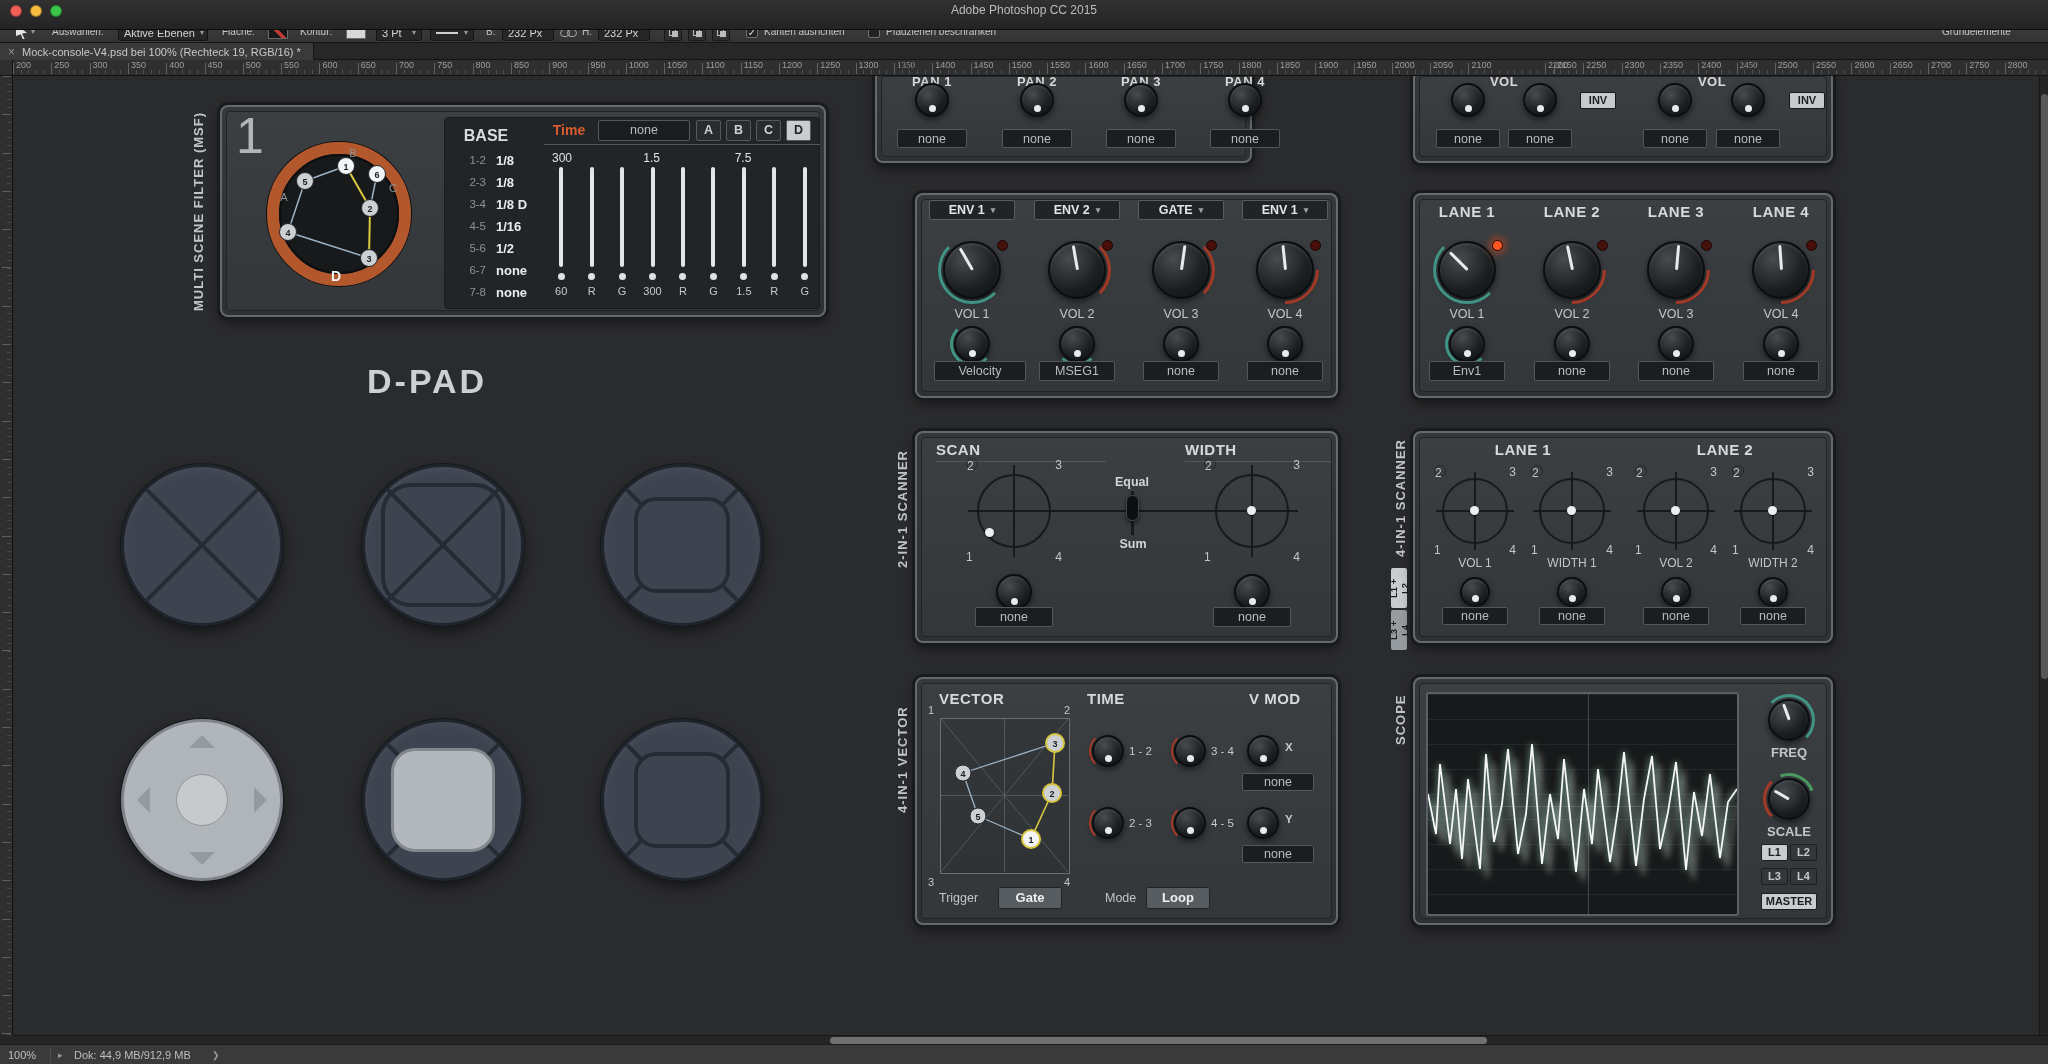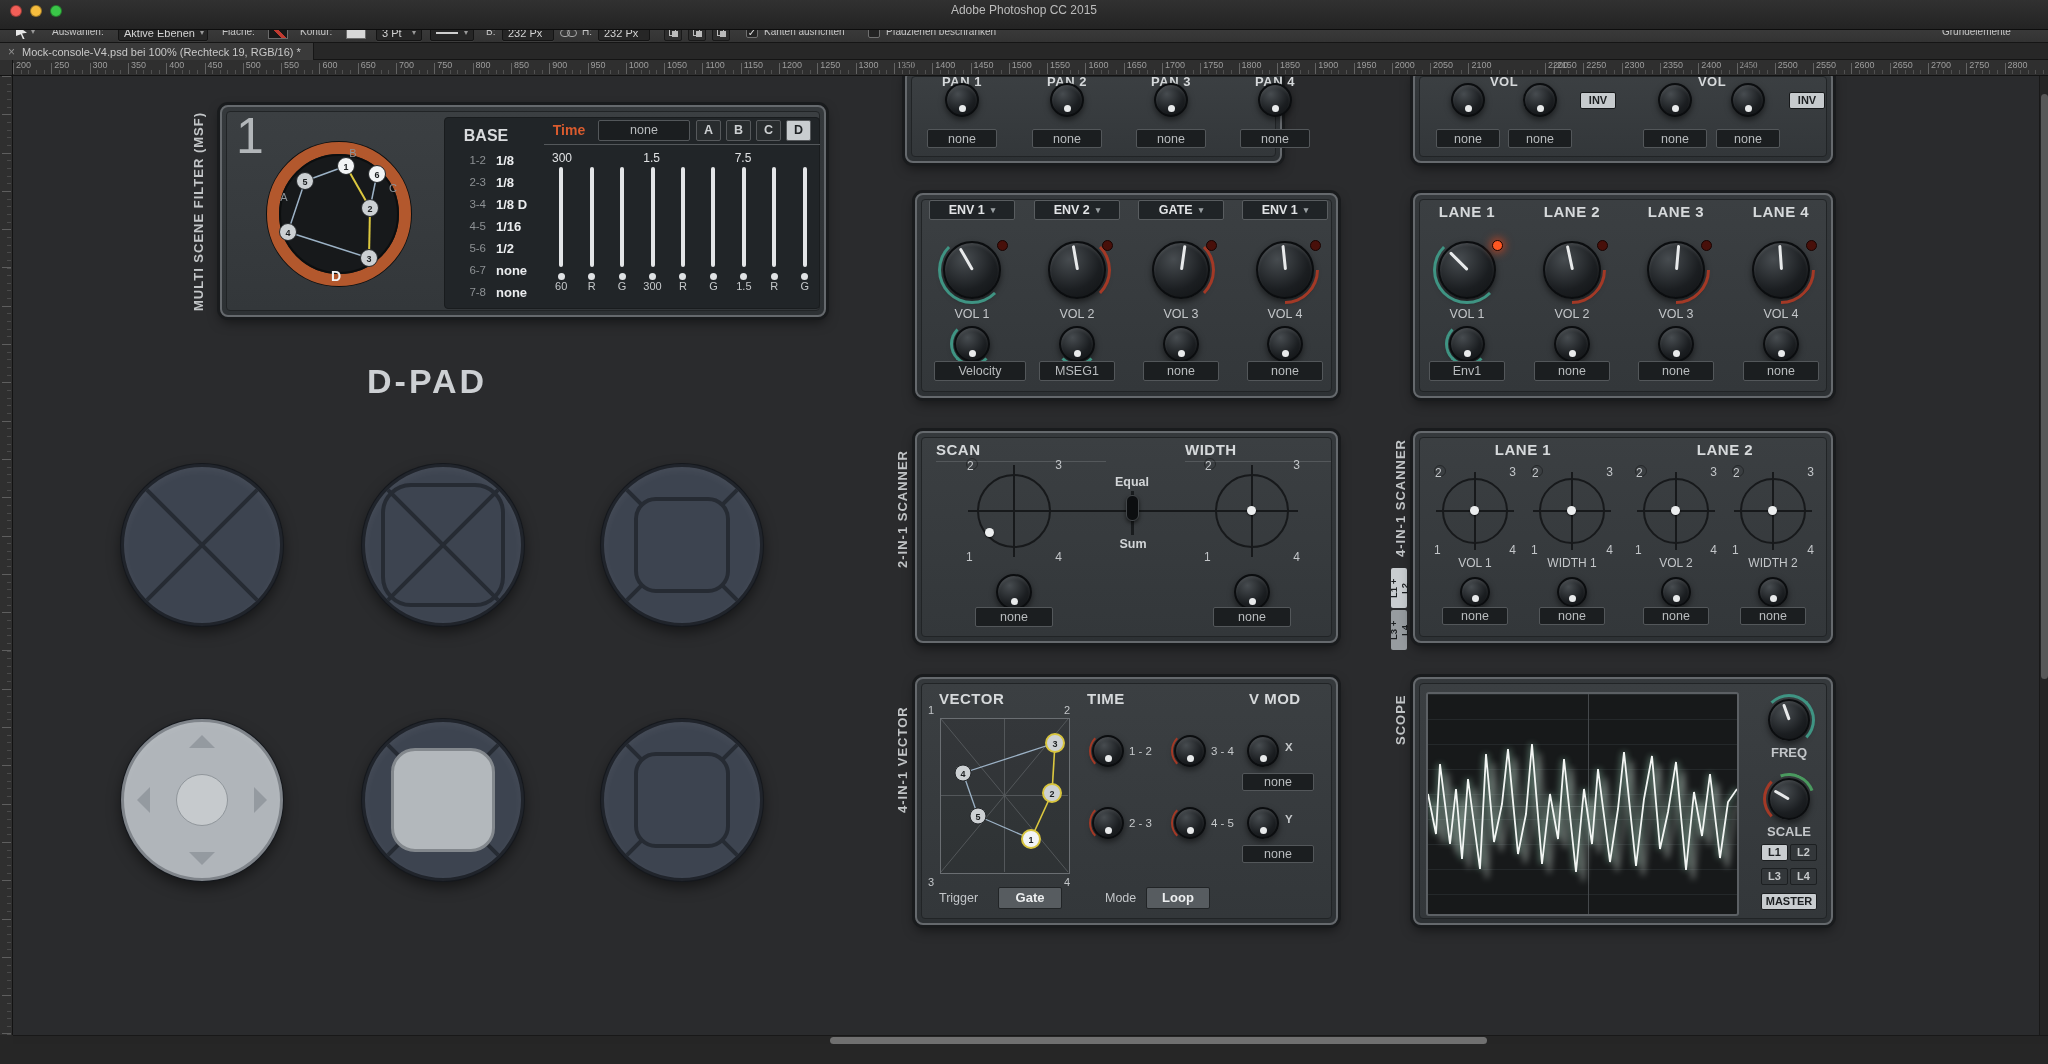--- a/index.html
+++ b/index.html
@@ -126,21 +126,21 @@
 .msf-tab-none{left:376px;top:13px;width:92px;line-height:19px;height:21px;}
 .msf-scene{position:absolute;top:13px;width:25px;height:21px;line-height:19px;text-align:center;background:#282c2e;border:1px solid #56595c;color:#cdd0d2;font-size:12.5px;font-weight:bold;border-radius:2px;}
 .msf-scene.on{background:#c9cdd0;color:#1e2124;}
 .slider-wrap{position:absolute;left:324px;top:44px;width:274px;display:flex;}
 .slider-group{flex:1;}
 .slider-top{height:16px;font-size:12px;color:#e0e2e4;padding-left:6px;}
 .slider-row{display:flex;}
 .slider-col{flex:1;display:flex;flex-direction:column;align-items:center;}
 .track{width:4px;height:100px;background:#e3e5e7;border-radius:2px;}
 .sdot{width:7px;height:7px;border-radius:50%;background:#dfe2e4;margin-top:6px;}
-.slab{font-size:11px;color:#c6c9cb;}
+.slab{margin-top:5px;font-size:11px;color:#c6c9cb;}
 .cl{fill:#8e9499;font-size:11px;text-anchor:middle;}
 .cl.d{fill:#f2f4f6;font-size:14px;font-weight:bold;}
 .nd{fill:#ccd0d3;stroke:#24272a;stroke-width:1;}
 .nd.bright{fill:#f2f4f5;}
 .nt{fill:#1c1f21;font-size:9px;font-weight:bold;text-anchor:middle;}
 
 
 .dpad-title{position:absolute;font-size:34px;font-weight:bold;letter-spacing:3px;color:#cdd0d3;}
 .dpad{position:absolute;width:162px;height:162px;border-radius:50%;background:#3d4450;border:3px solid #20242b;overflow:hidden;box-shadow:0 0 0 1px #15181d,inset 0 3px 8px rgba(255,255,255,.05),0 6px 14px rgba(0,0,0,.5);}
 .dpad .diag{position:absolute;left:50%;top:-25%;height:150%;width:4px;margin-left:-2px;background:#262b33;}
@@ -594,21 +594,21 @@
         <i class="diag d1"></i>
         <i class="diag d2"></i>
         <i class="sqlight"></i>
       </div>
     <div class="dpad" style="left:588px;top:643px">
         <i class="diag d1"></i>
         <i class="diag d2"></i>
         <i class="sqsm"></i>
       </div>
 
-    <div class="panel" style="left:892px;top:-6px;width:377px;height:93px">
+    <div class="panel" style="left:862px;top:-6px;width:377px;height:93px">
       <div class="pin"></div>
       <div class="hdr sm" style="left:20px;top:2px;width:70px">PAN 1</div>
       <div class="hdr sm" style="left:125px;top:2px;width:70px">PAN 2</div>
       <div class="hdr sm" style="left:229px;top:2px;width:70px">PAN 3</div>
       <div class="hdr sm" style="left:333px;top:2px;width:70px">PAN 4</div>
       <div class="knob s34" style="left:38px;top:11px">
           <i class="kdot"></i>
         </div>
       <div class="knob s34" style="left:143px;top:11px">
           <i class="kdot"></i>
@@ -993,14 +993,21 @@
     </div>
 
   </div>
 
   <div class="vscroll">
       <div class="vthumb"></div>
     </div>
   <div class="hscroll">
       <div class="hthumb"></div>
     </div>
+  <div class="statusbar">
+    <span class="sb-zoom">100%</span>
+    <i class="sb-sep"></i>
+    <span class="sb-fly">▸</span>
+    <span class="sb-doc">Dok: 44,9 MB/912,9 MB</span>
+    <span class="sb-chev">❯</span>
+  </div>
 
 </div>
 
 </body></html>

